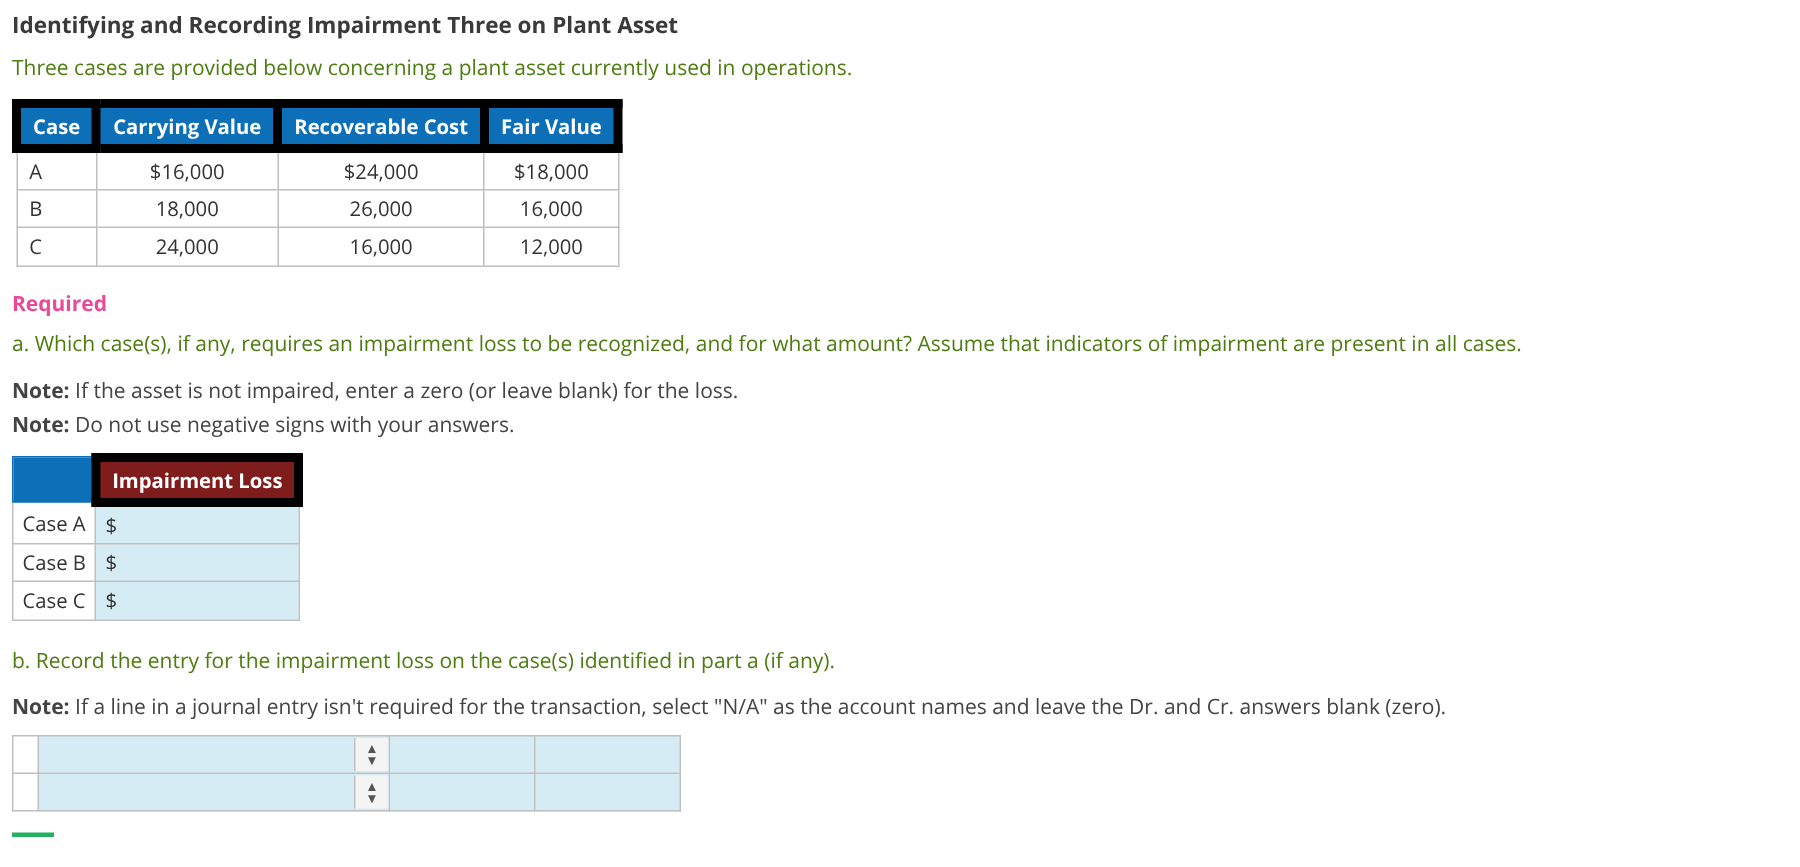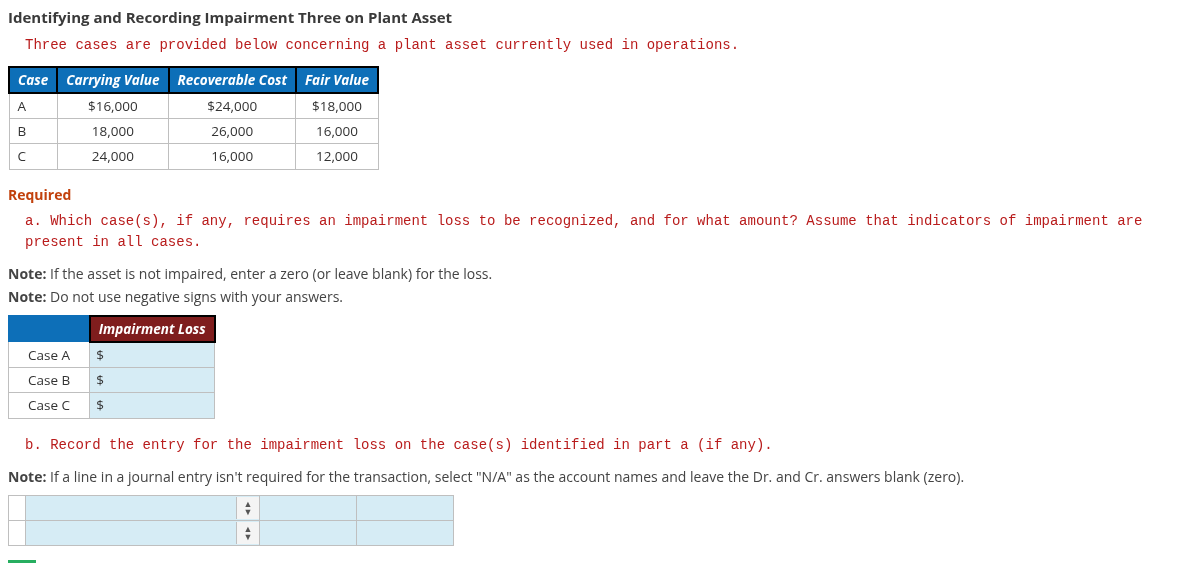--- a/index.html
+++ b/index.html
@@ -10,70 +10,68 @@
     padding: 6px 8px;
     line-height: 1.5;
   }
   .title {
     font-weight: 700;
     color: #3a3a3a;
     margin-bottom: 6px;
     font-size: 15px;
   }
   .intro, .para {
-    margin: 6px 0 10px 17px;
-    color: #b91c1c;
-    font-family: Liberation Mono, monospace;
+    margin: 6px 0 10px 0;
+    color: #4d7c0f;
   }
   table {
     border-collapse: collapse;
     margin: 4px 0 14px 0;
   }
   th, td {
     border: 1px solid #bfbfbf;
     padding: 2px 8px;
     font-size: 13.5px;
     text-align: center;
   }
   th.hdr, td.hdr-cell {
     background: #0d6fb8;
     color: #fff;
     font-weight: 700;
-    border: 2px solid #000000;
-    font-style: italic;
+    border: 6px solid #000000;
   }
   .lbl-col {
     text-align: left;
     background: #fff;
     color: #333;
     font-weight: 400;
   }
   .section-head {
     font-weight: 700;
-    color: #c2410c;
+    color: #ec4899;
     margin-top: 2px;
     margin-bottom: 4px;
   }
   .note-line {
     margin: 2px 0;
     color: #444;
   }
   .note-line b { font-weight: 700; }
   
   .imp-table td.empty-corner {
     background: #0d6fb8;
     border: 1px solid #0d6fb8;
   }
   .imp-table th.hdr {
     background: #7f1d1d;
     color:#fff;
   }
   .imp-table td.row-label {
     text-align: left;
-    padding: 2px 19px;
+    padding: 2px 6px;
   }
   .imp-table td.input-cell {
     background: #d6ecf5;
     text-align: left;
     padding: 2px 6px;
     min-width: 110px;
   }
   .imp-table td.input-cell .dollar {
     color:#333;
   }

